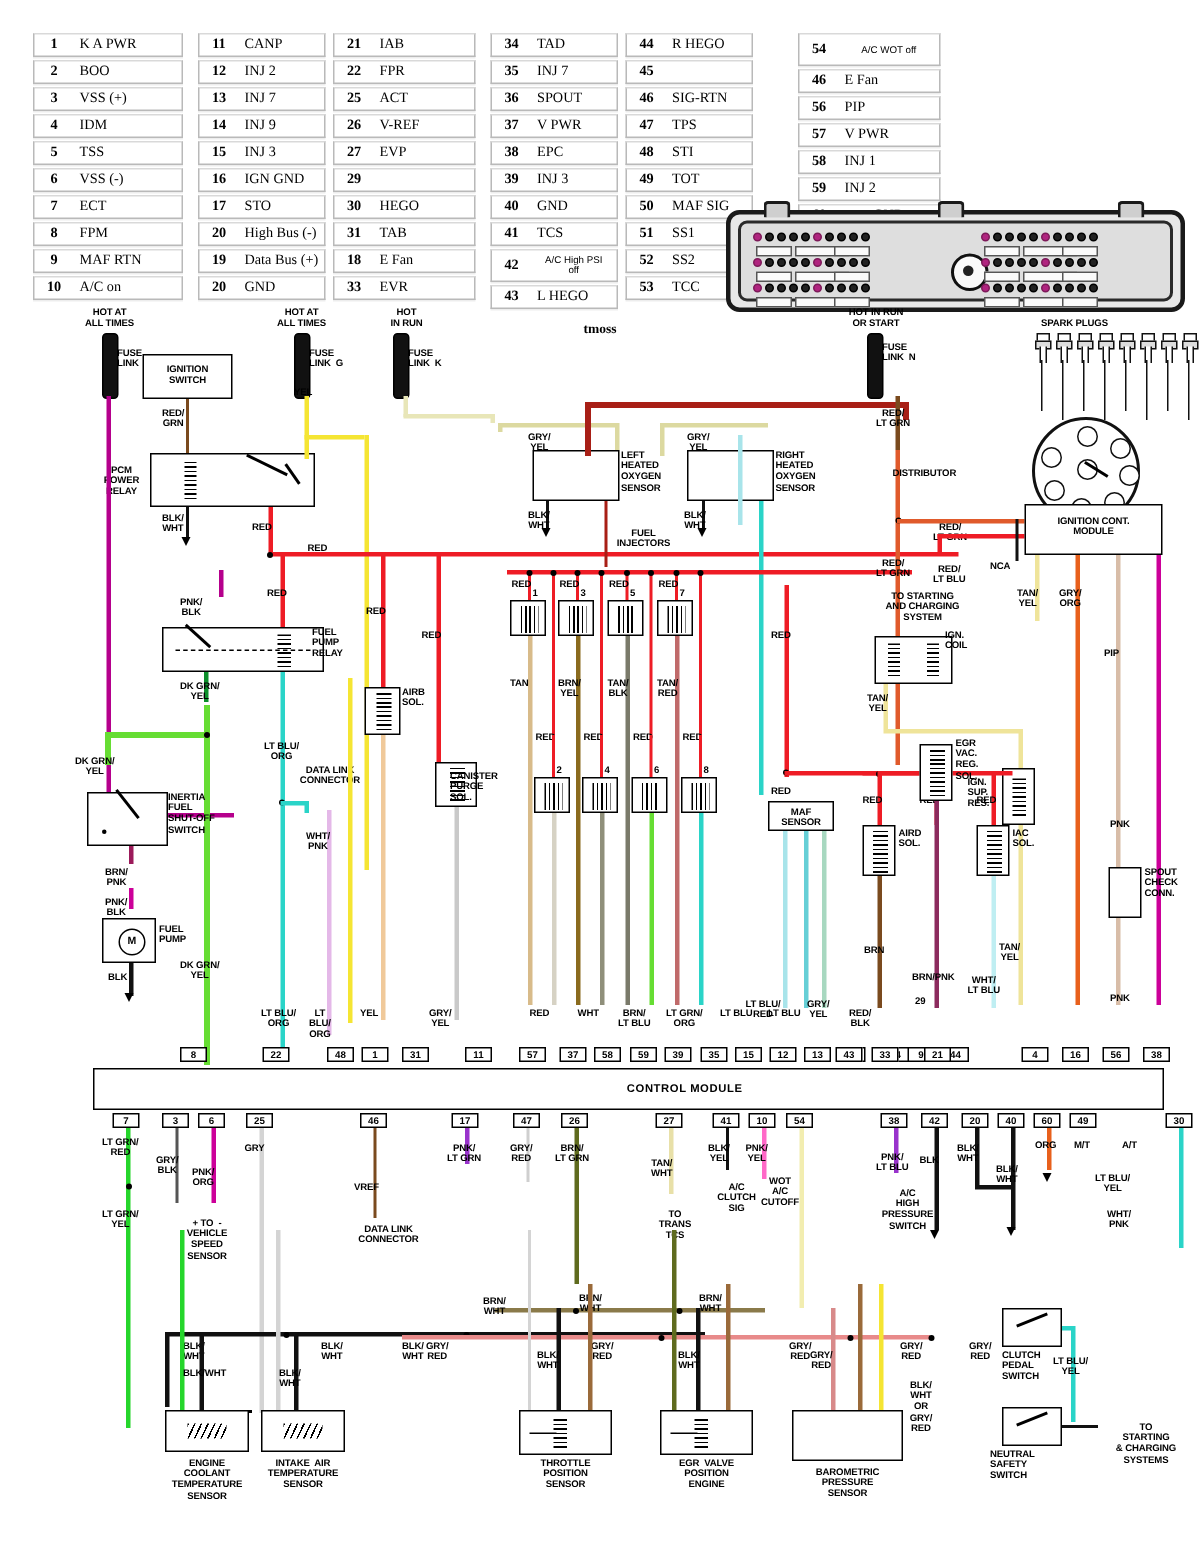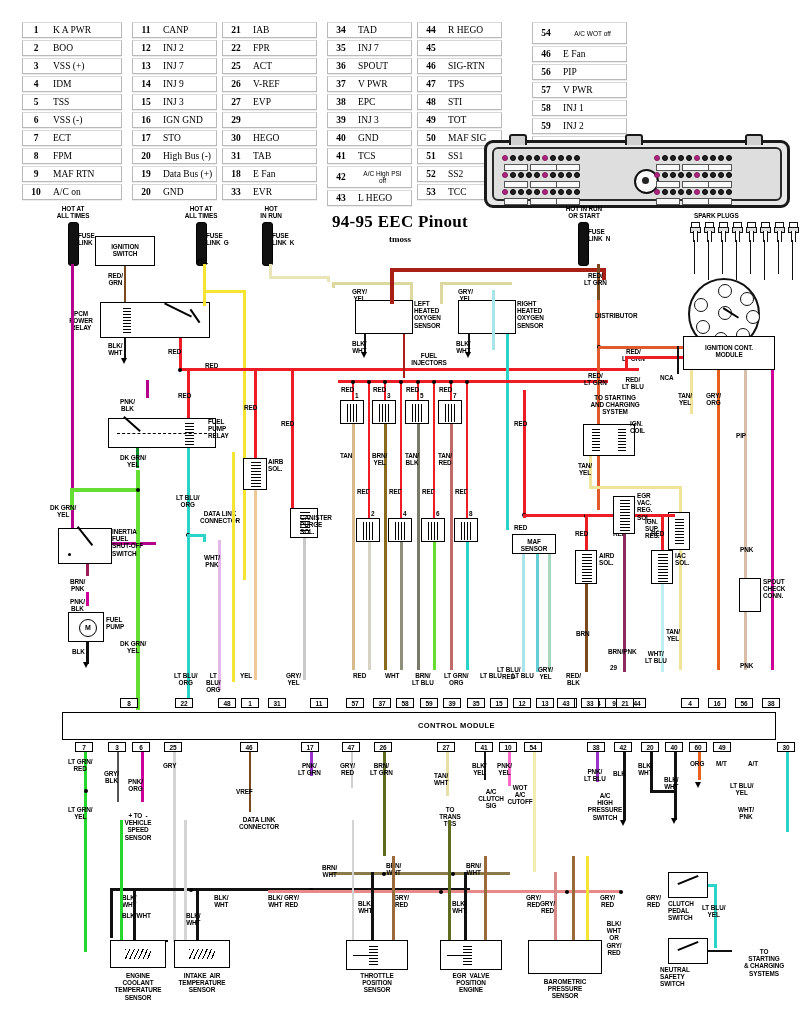--- a/index.html
+++ b/index.html
@@ -311,21 +311,20 @@
         <div class="pinlbl">INJ 2</div>
       </div>
       <div class="pinrow">
         <div class="pinnum">60</div>
         <div class="pinlbl ctr">GND</div>
       </div>
     </div>
   </div>
 
 <div id="title">
-  <div class="t1">94-95 EEC Pinout</div>
   <div class="t2">tmoss</div>
 </div>
 
 <div id="connector">
   <div class="tab" style="left:22px;"></div>
   <div class="tab" style="left:138px;"></div>
   <div class="tab" style="left:258px;"></div>
   <div class="inner">
     <div class="bigcirc"></div>
   <div class="pinrowc" style="left: 8px; top: 6px;">

